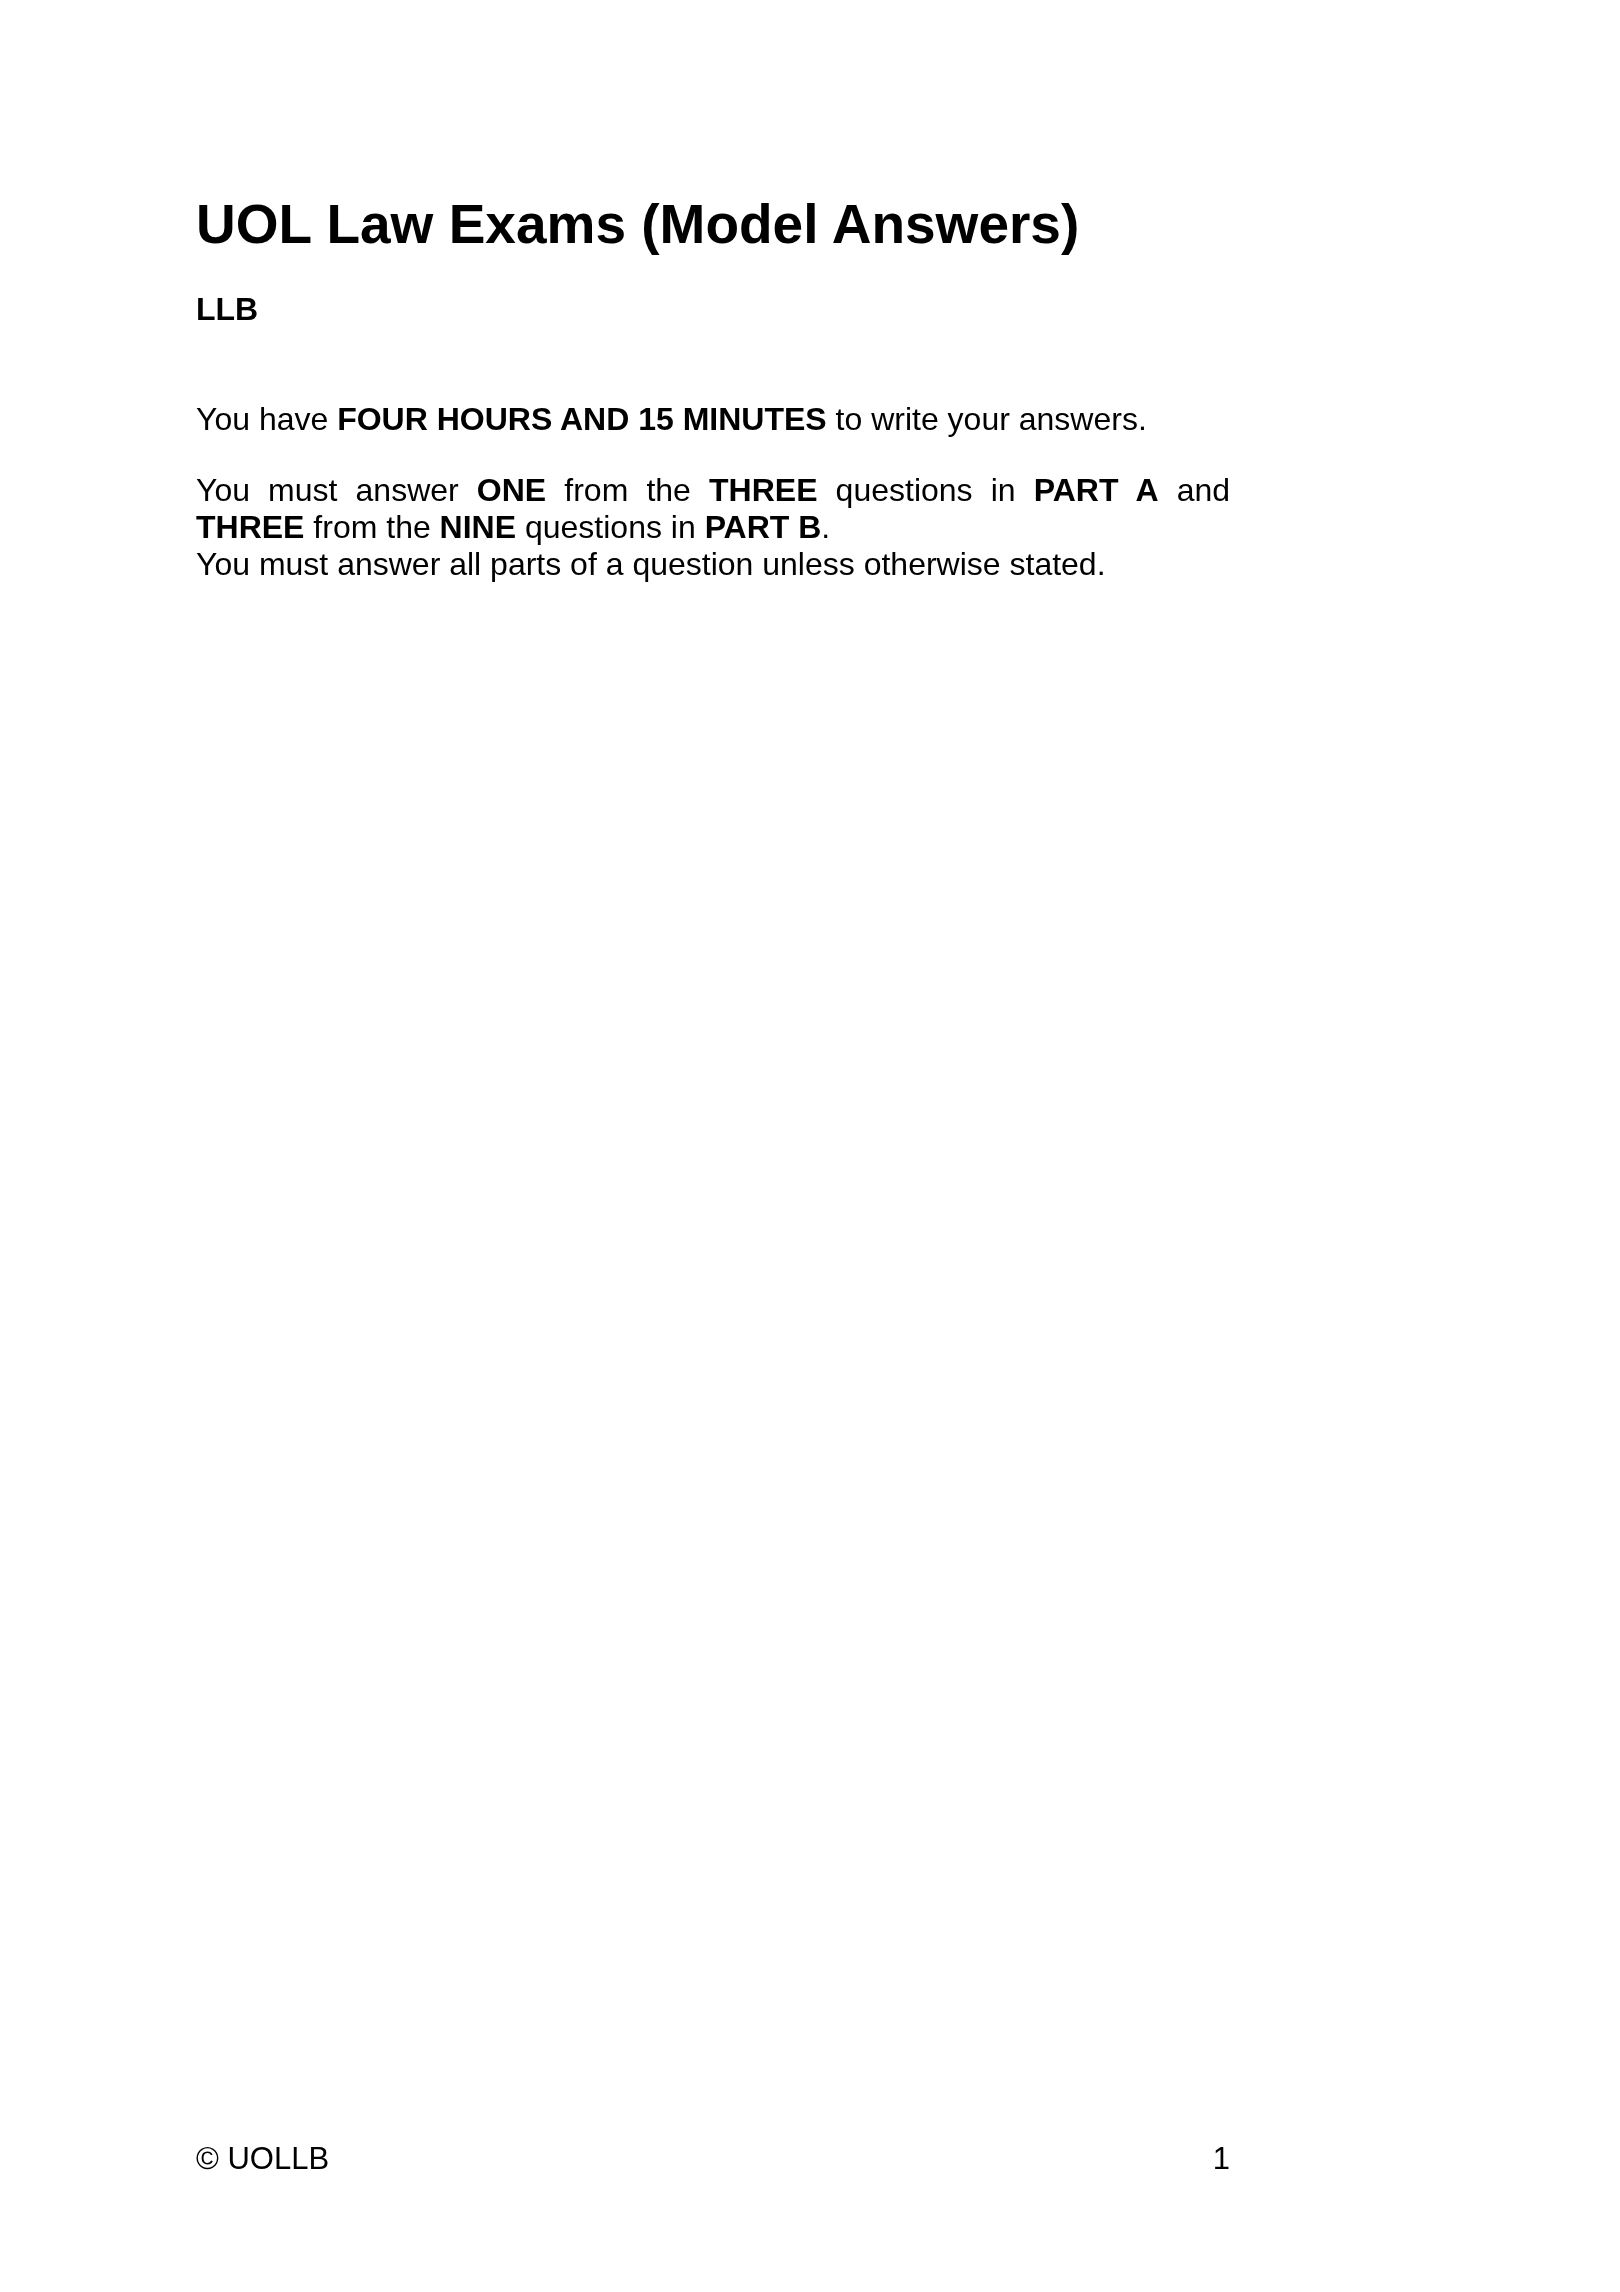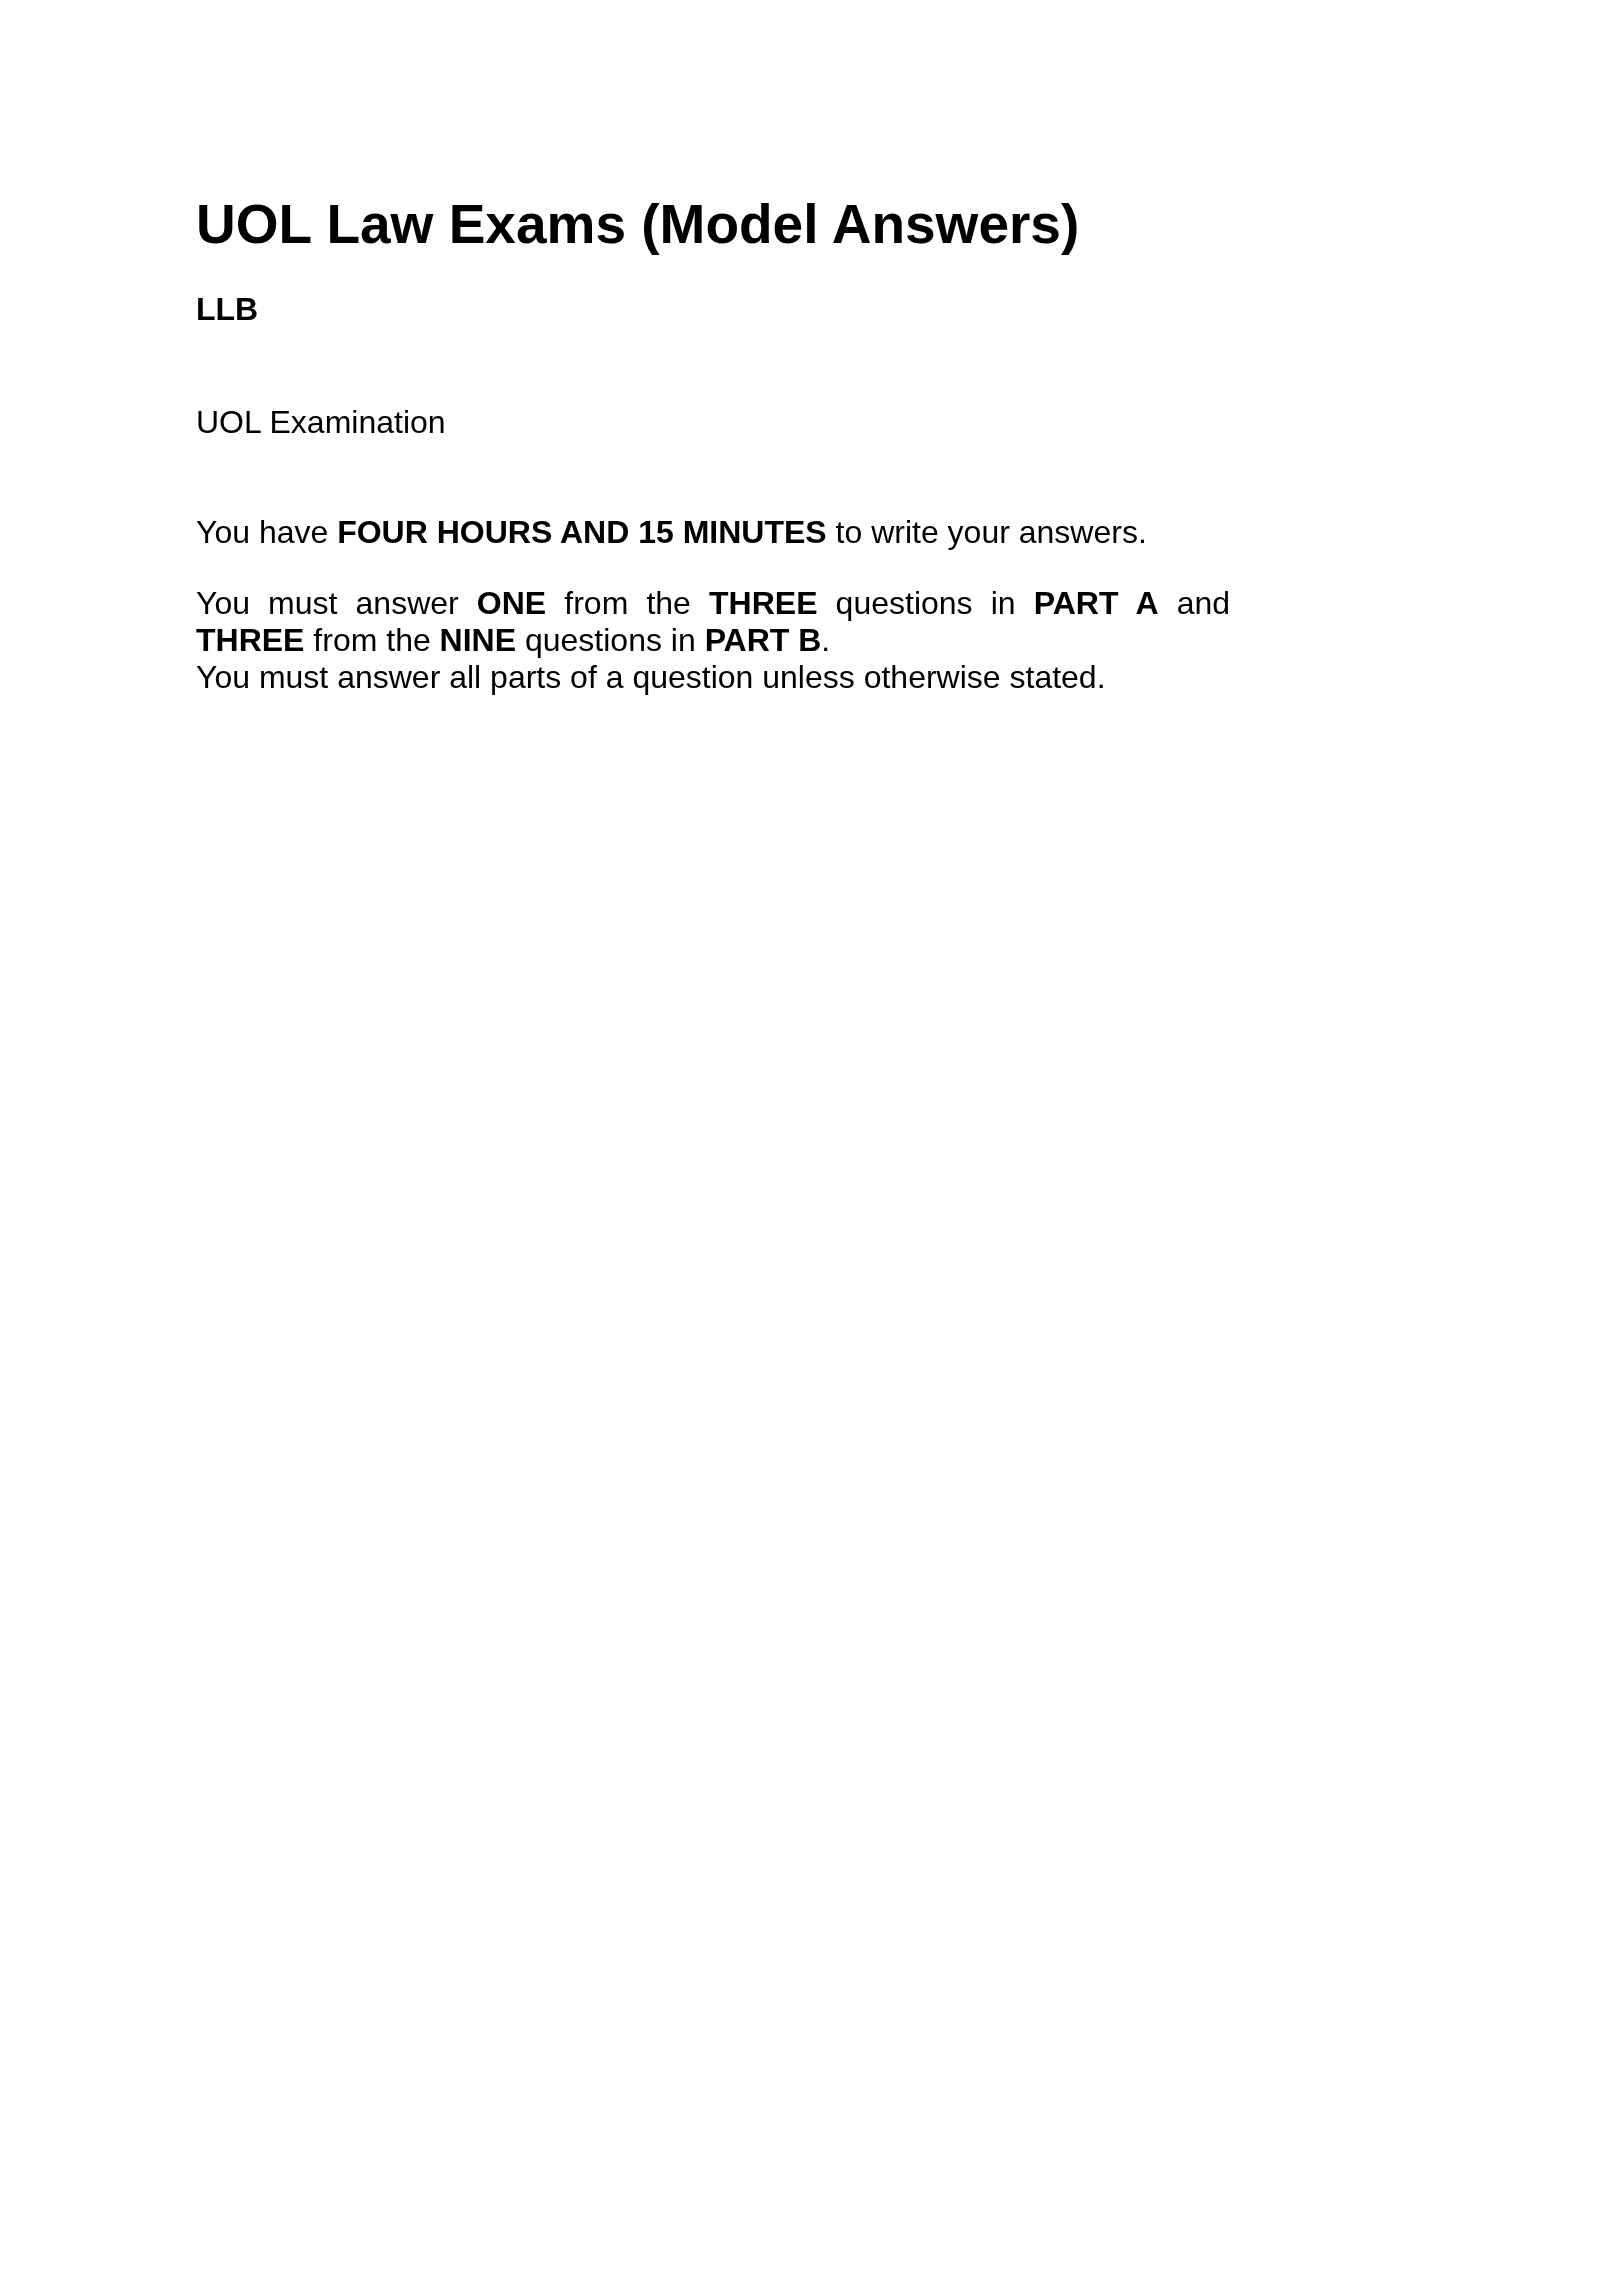--- a/index.html
+++ b/index.html
@@ -76,24 +76,27 @@
 
 <div class="page">
   <div class="content">
 
     <h1 class="doc-title">UOL Law Exams (Model Answers)</h1>
 
 
     <div class="degree">LLB</div>
 
 
-    <div class="exam-type">UOL Examination</div>
 
     <p class="para para-duration"><span>You have </span><b>FOUR HOURS AND 15 MINUTES</b><span> to write your answers.</span></p>
 
     <p class="para para-selection"><span>You must answer </span><b>ONE</b><span> from the </span><b>THREE</b><span> questions in </span><b>PART A</b><span> and </span><b>THREE</b><span> from the </span><b>NINE</b><span> questions in </span><b>PART B</b><span>.</span></p>
 
     <p class="para para-allparts">You must answer all parts of a question unless otherwise stated.</p>
 
   </div>
 
+  <div class="footer">
+    <span>© UOLLB</span>
+    <span>1</span>
+  </div>
 </div>
 
 
 </body></html>

